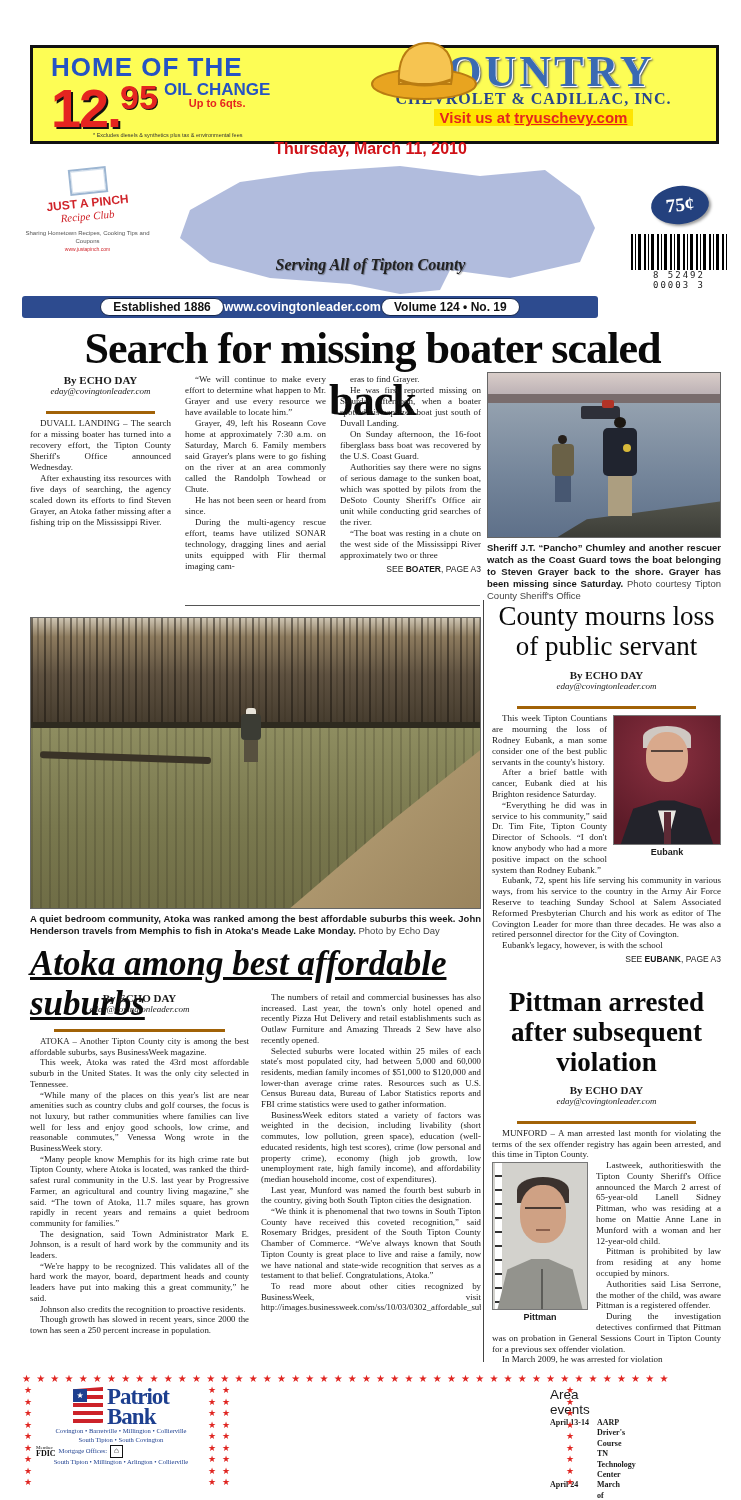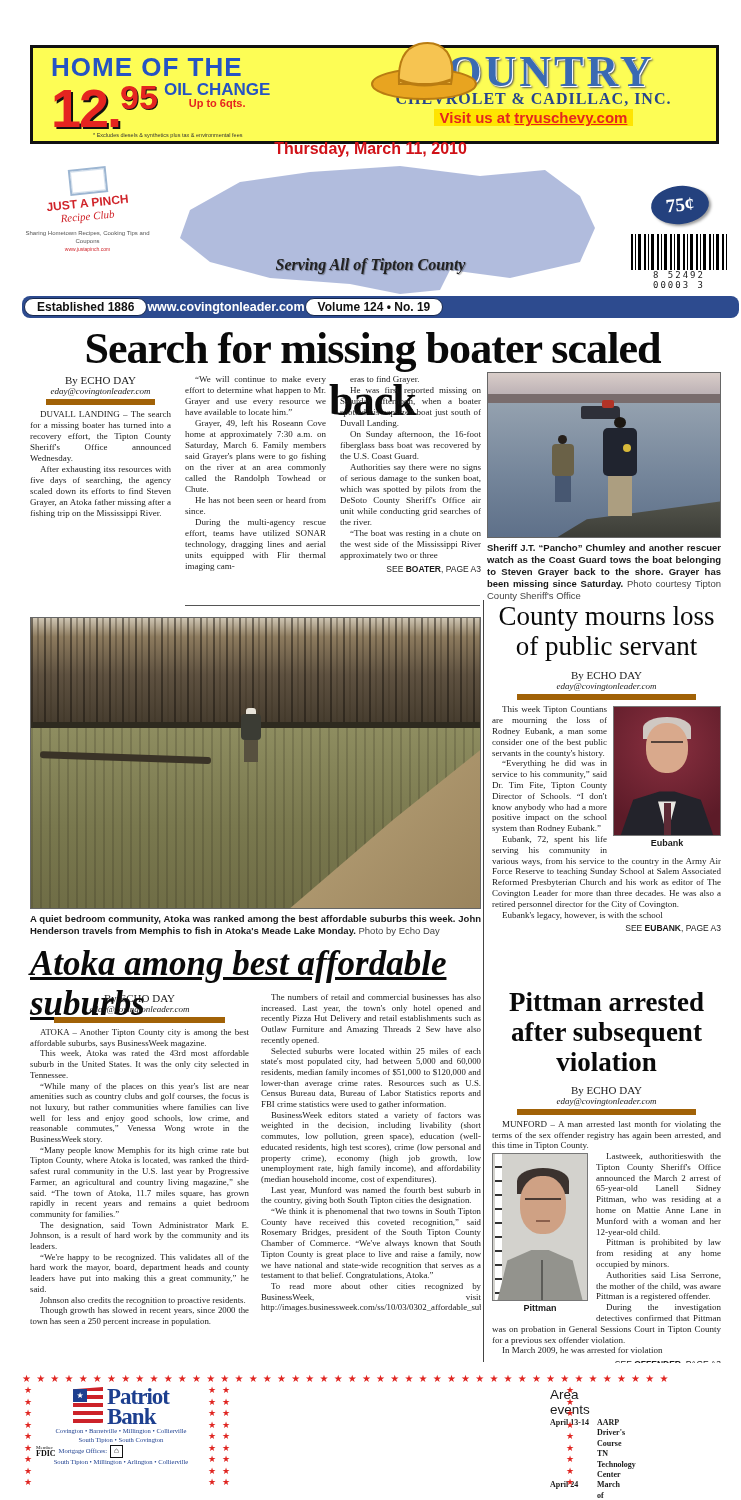--- a/index.html
+++ b/index.html
@@ -45,32 +45,32 @@
   .pinch-l2{color:#d0252b;font-style:italic;font-size:11px;font-family:"Liberation Serif",serif;transform:rotate(-5deg);}
   .pinch-l3{color:#555;font-size:6px;margin-top:8px;line-height:1.3;}
   .pinch-l4{color:#d0252b;font-size:5px;}
   .price-oval{position:absolute;right:32px;top:28px;width:58px;height:38px;background:#24417e;color:#fff;
               border-radius:50%;text-align:center;line-height:38px;font-weight:bold;font-size:19px;
               transform:rotate(-6deg);box-shadow:2px 2px 3px rgba(0,0,0,.4);z-index:2;}
   .barcode{position:absolute;right:12px;top:74px;width:96px;z-index:2;background:#fff;padding:2px;}
   .barcode-bars{height:36px;background:repeating-linear-gradient(90deg,#000 0 2px,#fff 2px 4px,#000 4px 5px,#fff 5px 7px,#000 7px 10px,#fff 10px 13px);}
   .barcode-num{font-family:"DejaVu Sans Mono",monospace;font-size:9px;text-align:center;letter-spacing:2px;}
   
-  .infobar{position:absolute;left:22px;top:296px;width:717px;height:22px;background:#2d4b8f;border-radius:8px;
-           display:flex;align-items:center;justify-content:flex-start;font-family:"Liberation Sans",sans-serif;}
+  .infobar{position:absolute;left:22px;top:296px;width:576px;height:22px;background:#2d4b8f;border-radius:3px;
+           display:flex;align-items:center;justify-content:center;font-family:"Liberation Sans",sans-serif;}
   .pill{background:#fff;border:1px solid #16284e;color:#111;font-weight:bold;font-size:12px;
         padding:1px 12px;border-radius:11px;}
   .pill.left{margin-left:2px;} .pill.right{margin-right:2px;}
   .site{color:#fff;font-weight:bold;font-size:12.5px;}
   
   .headline1{position:absolute;left:30px;top:322px;width:685px;text-align:center;font-weight:bold;
              font-size:45px;letter-spacing:-1px;transform:scaleX(.98);color:#0a0a0a;}
-  .byline{text-align:center;font-weight:normal;font-size:11px;}
-  .byemail{text-align:center;font-style:italic;font-size:9px;border-bottom:6px solid #a16207;
-           width:78%;margin:0 auto 4px;padding-bottom:3px;}
+  .byline{text-align:center;font-weight:bold;font-size:11px;}
+  .byemail{text-align:center;font-style:italic;font-size:9px;border-bottom:3px solid #a16207;
+           width:78%;margin:0 auto 4px;padding-bottom:15px;}
   .story1{position:absolute;left:30px;top:374px;width:452px;height:226px;display:flex;gap:14px;overflow:hidden;}
   .s1col{width:141px;}
   .col-text p{margin:0;text-indent:10px;text-align:justify;font-size:9px;line-height:11px;}
   .cont-line{text-align:right;font-family:"Liberation Sans",sans-serif;font-size:8.5px;margin-top:3px;}
   .cont-line b{font-weight:bold;}
   .rule-mid{position:absolute;left:185px;top:605px;width:295px;border-top:1px solid #555;}
   
   .photo-frame{border:1px solid #666;box-sizing:border-box;position:relative;overflow:hidden;}
   .photo1{position:absolute;left:487px;top:372px;width:234px;height:166px;}
   .p1-sky{position:absolute;inset:0 0 auto 0;height:15%;background:linear-gradient(#d9cdc9,#b8adb2);}
@@ -333,20 +333,21 @@
           <div class="hair"></div>
             <div class="face"></div>
             <div class="glasses"></div>
           <div class="suit"></div>
             <div class="shirt"></div>
             <div class="tie"></div>
         </div>
         <div class="photo-label">Eubank</div>
       </div>
     <p>This week Tipton Countians are mourning the loss of Rodney Eubank, a man some consider one of the best public servants in the county's history.</p>
+        <p>After a brief battle with cancer, Eubank died at his Brighton residence Saturday.</p>
         <p>“Everything he did was in service to his community,” said Dr. Tim Fite, Tipton County Director of Schools. “I don't know anybody who had a more positive impact on the school system than Rodney Eubank.”</p>
         <p>Eubank, 72, spent his life serving his community in various ways, from his service to the country in the Army Air Force Reserve to teaching Sunday School at Salem Associated Reformed Presbyterian Church and his work as editor of The Covington Leader for more than three decades. He was also a retired personnel director for the City of Covington.</p>
         <p>Eubank's legacy, however, is with the school</p>
       </div>
     <div class="cont-line"><span>SEE </span><b>EUBANK</b><span>, PAGE A3</span></div>
   </div>
 
   <div class="rcol-art" style="top:985px;height:378px;overflow:hidden;">
     <div class="headline4">Pittman arrested after subsequent violation</div>
     <div class="byline">By ECHO DAY</div>

